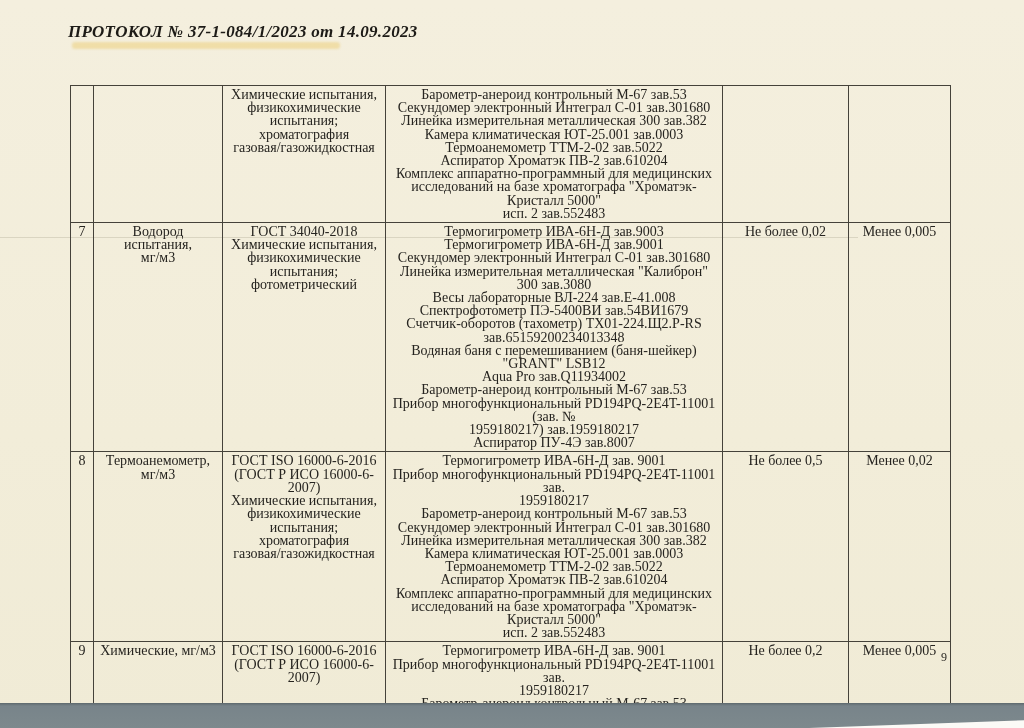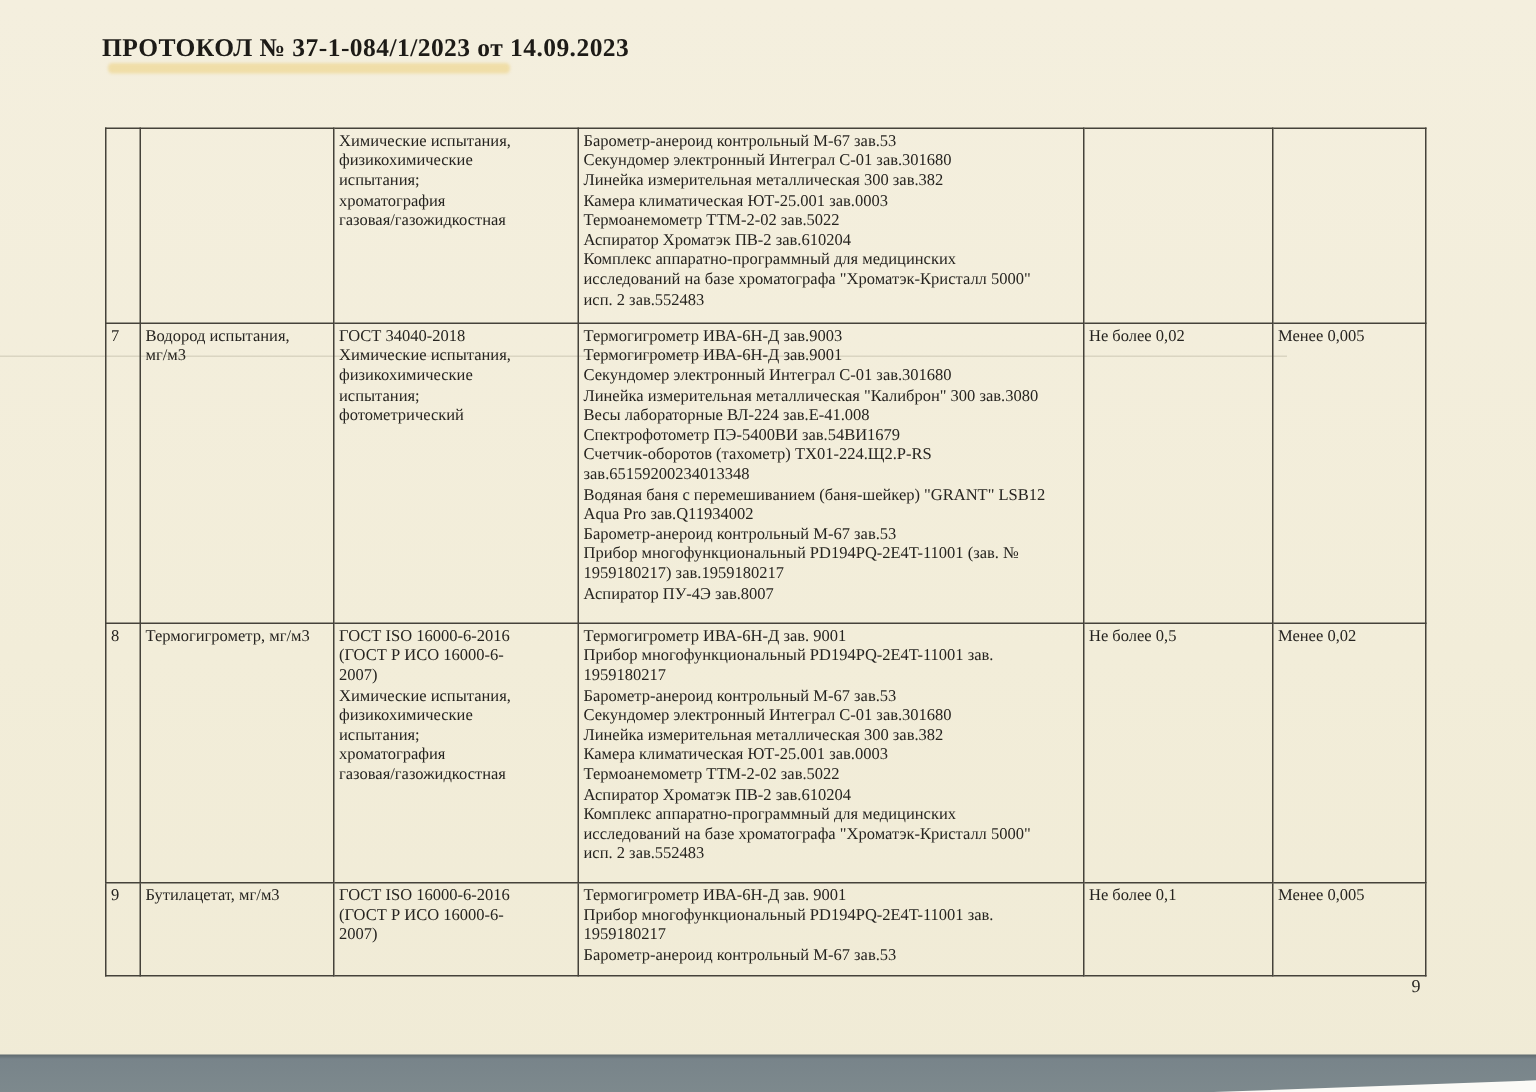--- a/index.html
+++ b/index.html
@@ -6,38 +6,39 @@
   body{
     width:1024px;height:728px;position:relative;overflow:hidden;
     background:#f3eedb;
     font-family:"Liberation Serif", serif;
   }
   .paper{position:absolute;inset:0;background:linear-gradient(180deg,#f4efde 0%,#f2edd9 60%,#f0ebd6 100%);}
   .doc-title{
     position:absolute;left:68px;top:22px;
     font-size:17px;font-weight:bold;color:#1d1b17;letter-spacing:.3px;
     white-space:nowrap;
+    font-style:italic;
   }
   .highlight-mark{
     position:absolute;left:72px;top:42px;width:268px;height:7px;
     background:rgba(233,195,82,.38);border-radius:3px;filter:blur(1px);
   }
   .artifact-line{
     position:absolute;left:0;top:237px;width:858px;height:1px;
     background:rgba(105,98,80,.18);
   }
   table.results{
     position:absolute;left:70px;top:85px;width:880px;
     border-collapse:collapse;table-layout:fixed;
   }
   table.results td{
     border:1px solid #45423a;
-    vertical-align:top;
+    vertical-align:top;text-align:center;
     padding:2px 3px;
-    font-size:11px;line-height:13.2px;color:#262420;
+    font-size:14px;line-height:13.2px;color:#262420;
     white-space:pre-line;overflow:hidden;
   }
   tr.r0{height:130px;} tr.r1{height:200px;} tr.r2{height:173px;} tr.r3{height:62px;}
   .page-number{
     position:absolute;left:941px;top:650px;
     font-size:12px;color:#2a2824;
   }
   .scan-bar{
     position:absolute;left:0;top:703px;width:1024px;height:25px;
     background:linear-gradient(180deg,#5e696d 0px,#78848a 3px,#7d898d 100%);
@@ -107,21 +108,21 @@
 Aqua Pro зав.Q11934002
 Барометр-анероид контрольный М-67 зав.53
 Прибор многофункциональный PD194PQ-2E4T-11001 (зав. №
 1959180217) зав.1959180217
 Аспиратор ПУ-4Э зав.8007</td>
       <td>Не более 0,02</td>
       <td>Менее 0,005</td>
     </tr>
     <tr class="r2">
       <td>8</td>
-      <td>Термогигрометр, мг/м3</td>
+      <td>Термоанемометр, мг/м3</td>
       <td>ГОСТ ISO 16000-6-2016
 (ГОСТ Р ИСО 16000-6-
 2007)
 Химические испытания,
 физикохимические
 испытания;
 хроматография
 газовая/газожидкостная</td>
       <td>Термогигрометр ИВА-6Н-Д зав. 9001
 Прибор многофункциональный PD194PQ-2E4T-11001 зав.
@@ -133,29 +134,29 @@
 Термоанемометр ТТМ-2-02 зав.5022
 Аспиратор Хроматэк ПВ-2 зав.610204
 Комплекс аппаратно-программный для медицинских
 исследований на базе хроматографа "Хроматэк-Кристалл 5000"
 исп. 2 зав.552483</td>
       <td>Не более 0,5</td>
       <td>Менее 0,02</td>
     </tr>
     <tr class="r3">
       <td>9</td>
-      <td>Бутилацетат, мг/м3</td>
+      <td>Химические, мг/м3</td>
       <td>ГОСТ ISO 16000-6-2016
 (ГОСТ Р ИСО 16000-6-
 2007)</td>
       <td>Термогигрометр ИВА-6Н-Д зав. 9001
 Прибор многофункциональный PD194PQ-2E4T-11001 зав.
 1959180217
 Барометр-анероид контрольный М-67 зав.53</td>
-      <td>Не более 0,1</td>
+      <td>Не более 0,2</td>
       <td>Менее 0,005</td>
     </tr>
   </tbody>
 </table>
 
 <div class="page-number">9</div>
 <div class="scan-bar"></div>
 <div class="scan-wedge"></div>
 
 </body></html>

